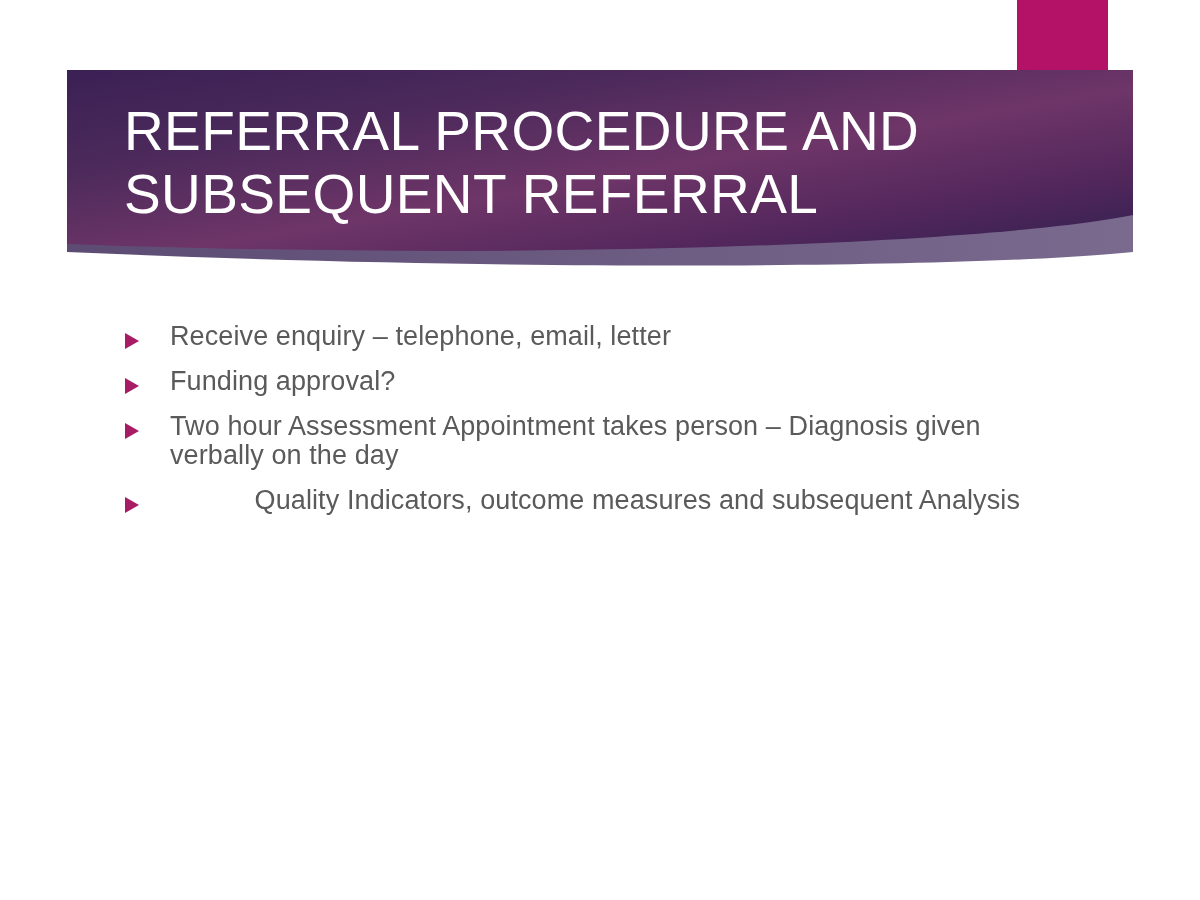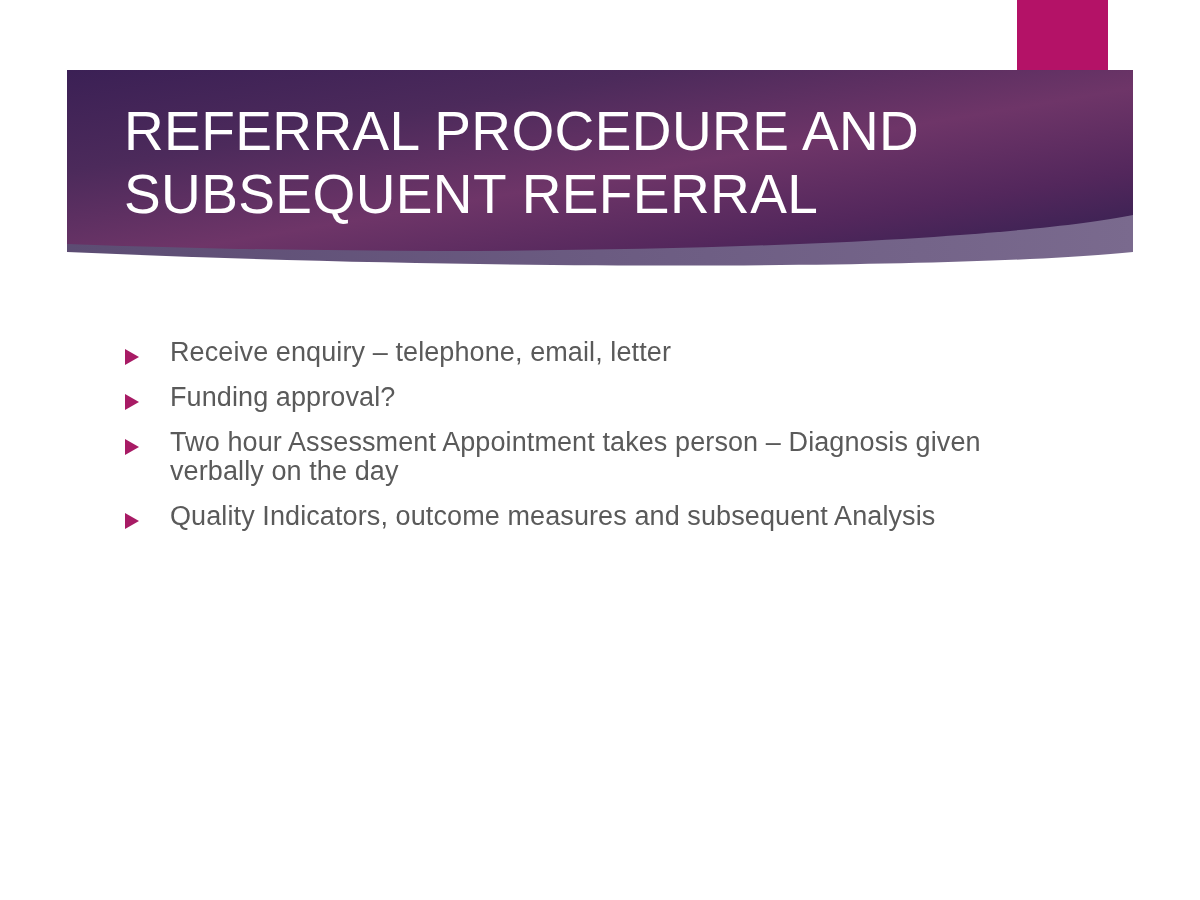--- a/index.html
+++ b/index.html
@@ -59,23 +59,22 @@
     left: 120px;
     top: 322px;
     width: 900px;
     z-index: 5;
   }
   .bullet-row {
     position: relative;
     display: block;
     padding-left: 50px;
     margin-bottom: 16px;
-    margin-top: 16px;
   }
-  .bullet-row:last-child { margin-bottom: 0; }
+  .bullet-row:last-child { margin-bottom: 0; text-align: right; }
 
   .bullet-marker {
     position: absolute;
     left: 5px;
     top: 11px;
     width: 0;
     height: 0;
     border-top: 8px solid transparent;
     border-bottom: 8px solid transparent;
     border-left: 14px solid #A81B65;

